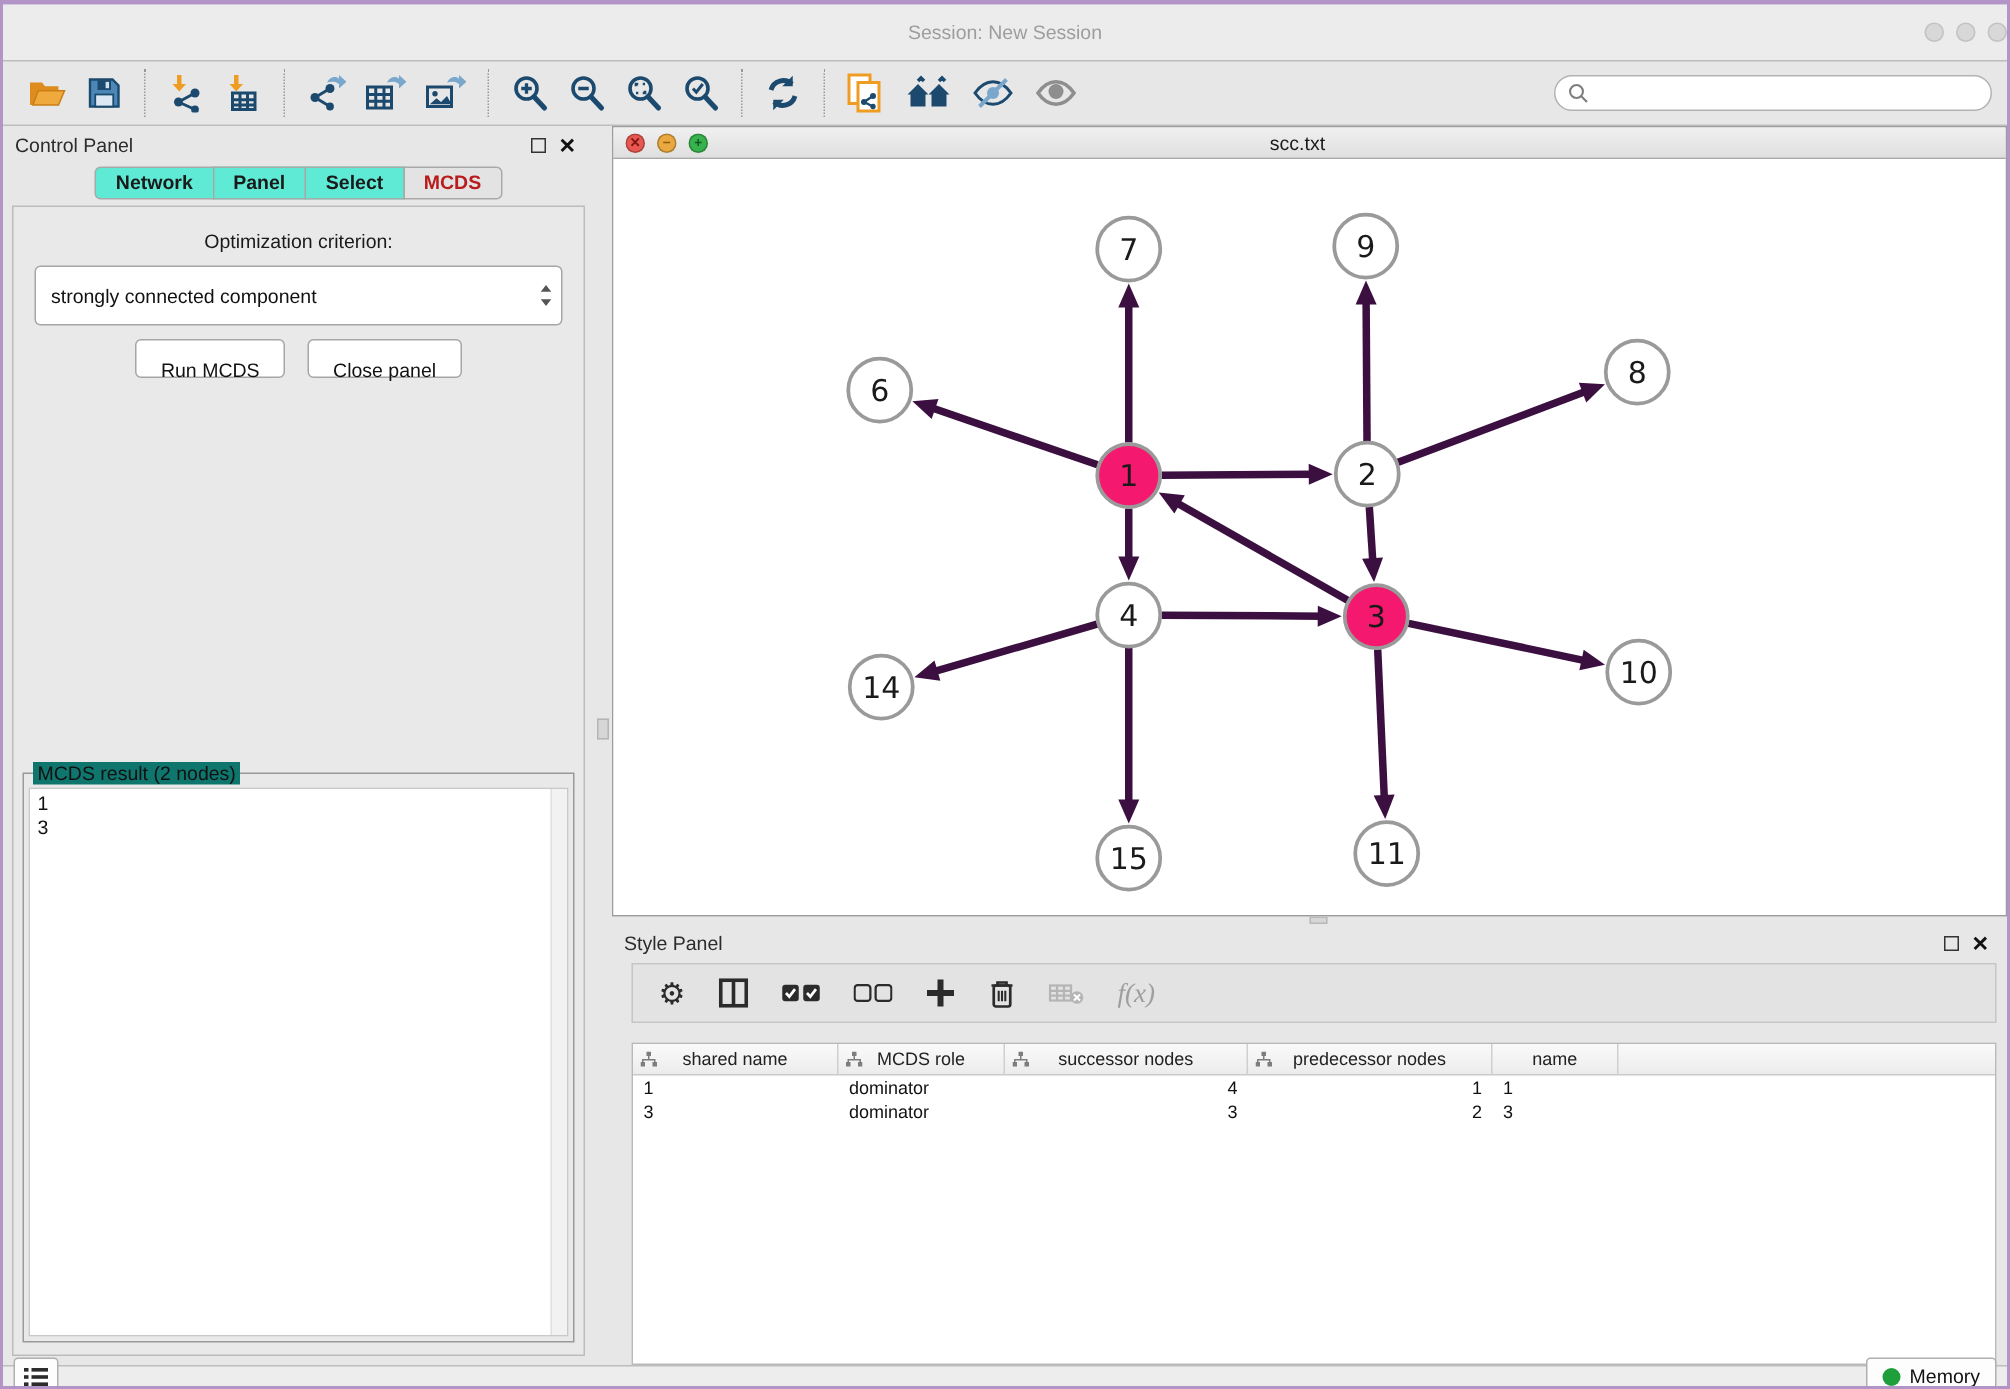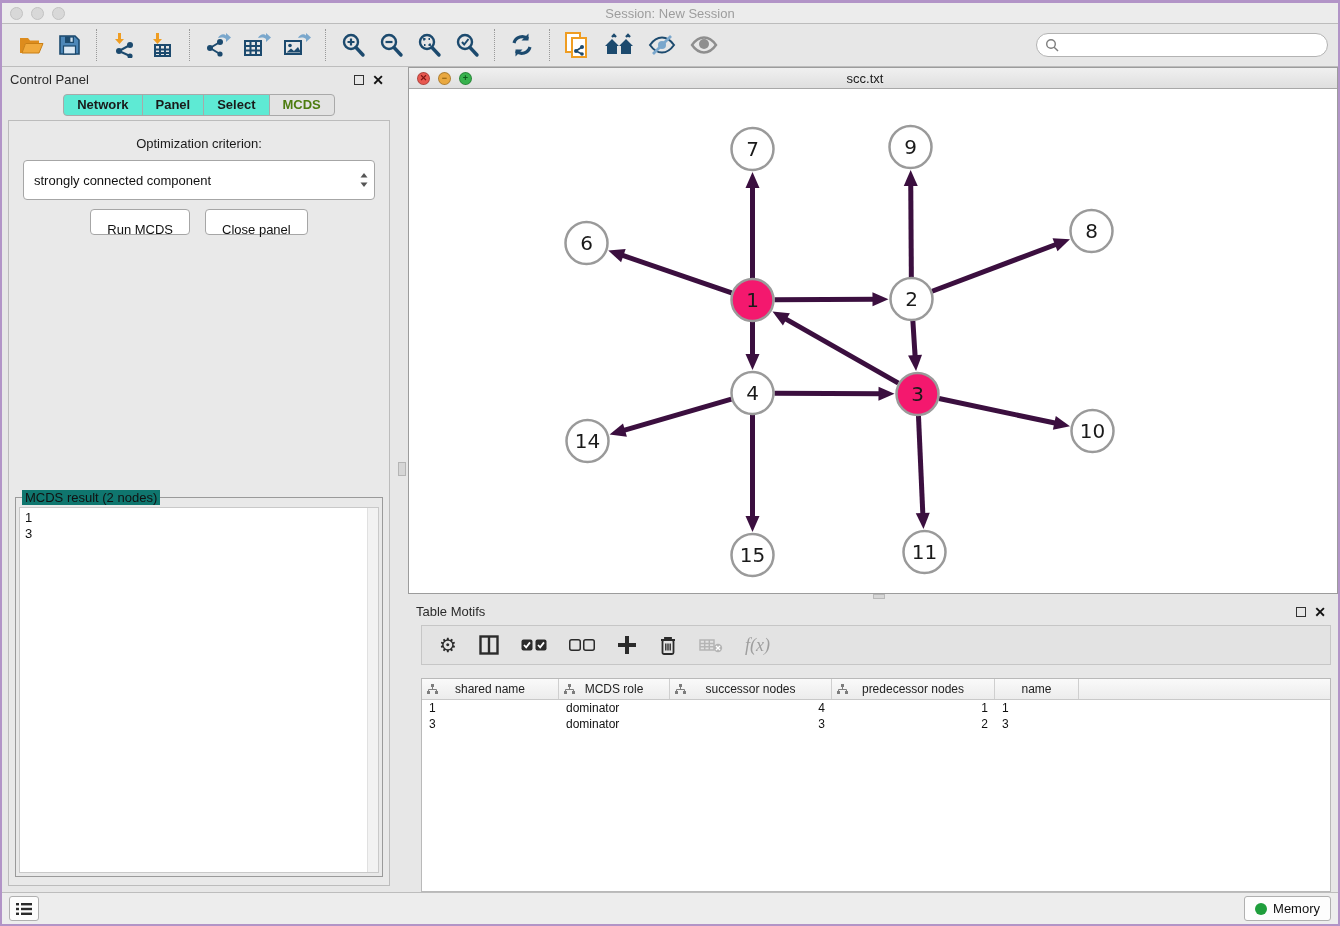--- a/index.html
+++ b/index.html
@@ -1,21 +1,21 @@
 <!DOCTYPE html>
 <html><head>
 <meta charset="utf-8">
 <style>
   * { margin:0; padding:0; box-sizing:border-box; }
   html,body { width:1340px; height:926px; font-family:"Liberation Sans",sans-serif; }
   .frame { position:relative; width:1340px; height:926px; background:#b294c7; }
   .app { position:absolute; top:3px; left:2px; right:2px; bottom:2px; background:#e7e7e7; display:flex; flex-direction:column; overflow:hidden; }
 
   
-  .titlebar { height:21px; background:#ececec; border-bottom:1px solid #bcbcbc; position:relative; display:flex; align-items:center; }
+  .titlebar { height:38px; background:#ececec; border-bottom:1px solid #bcbcbc; position:relative; display:flex; align-items:center;justify-content:flex-end; }
   .traffic { display:flex; gap:8px; margin-left:8px; }
   .tl { width:13px; height:13px; border-radius:50%; background:#d8d8d8; border:1px solid #c2c2c2; display:flex; align-items:center; justify-content:center; font-size:9px; line-height:1; }
   .win-title { position:absolute; left:0; right:0; text-align:center; color:#9d9d9d; font-size:13px; }
 
   
   .toolbar { height:43px; background:#e7e7e7; border-bottom:1px solid #bdbdbd; display:flex; align-items:center; padding:0 10px; }
   .tbtn { background:none; border:none; padding:2px 6px; display:flex; align-items:center; cursor:pointer; }
   .tsep { width:1px; height:32px; border-left:1px dotted #999; margin:0 8px; }
   .searchbox { margin-left:auto; width:292px; height:24px; background:#fff; border:1px solid #b3b3b3; border-radius:12px; display:flex; align-items:center; padding:0 8px; }
   .searchbox input { border:none; outline:none; flex:1; font-size:13px; margin-left:5px; background:transparent; }
@@ -29,21 +29,21 @@
   .panel-head .ptitle { font-size:13px; color:#2b2b2b; }
   .panel-head .spacer { flex:1; }
   .wbtn { background:none; border:none; padding:0 4px; cursor:pointer; font-size:13px; color:#111; display:flex; align-items:center; }
   .float-sq { width:10px; height:10px; border:1.5px solid #333; display:inline-block; }
   .close-x { font-weight:bold; font-size:14px; color:#111; }
 
   .seg-tabs { display:flex; justify-content:center; margin:2px 0 0 0; }
   .seg-tab { font-size:13px; font-weight:bold; color:#1a1a1a; background:#5eead4; border:1px solid #a9a9a9; padding:2px 13px 3px; margin-left:-1px; cursor:pointer; }
   .seg-tab:first-child { border-top-left-radius:4px; border-bottom-left-radius:4px; margin-left:0; }
   .seg-tab:last-child { border-top-right-radius:4px; border-bottom-right-radius:4px; }
-  .seg-tab.active { background:#e3e3e3; color:#4d7c0f; }
+  .seg-tab.active { background:#e3e3e3; color:#b91c1c; }
 
   .cpanel-body { flex:1; margin:4px 6px 6px 6px; background:#e9e9e9; border:1px solid #bcbcbc; display:flex; flex-direction:column; min-height:0; }
   .opt-label { text-align:center; font-size:13px; color:#1a1a1a; margin-top:15px; }
   .dropdown { margin:9px 14px 0 14px; height:40px; background:#fff; border:1px solid #a6a6a6; border-radius:4px; display:flex; align-items:center; padding:0 4px 0 10px; cursor:pointer; }
   .dropdown .dval { flex:1; font-size:13px; color:#111; }
   .btnrow { display:flex; justify-content:center; gap:15px; margin-top:9px; }
   .pbtn { height:23px; background:#fff; border:1px solid #a6a6a6; border-radius:4px; font-size:13px; color:#111; padding:12px 16px; cursor:pointer; font-family:"Liberation Sans",sans-serif; }
   .cpanel-fill { flex:1; }
 
   .groupbox { position:relative; margin:0 6px 8px 6px; border:1px solid #9a9a9a; height:380px; padding:9px 3px 3px 3px; }
@@ -88,21 +88,21 @@
   .td { font-size:12px; color:#111; padding:0 7px; flex:none; overflow:hidden; white-space:nowrap; }
   .td.right { text-align:right; }
 
   .bottom-tabs { height:33px; display:flex; justify-content:center; align-items:center; }
   .btab { font-size:13px; font-weight:bold; color:#1a1a1a; background:#fff; border:1px solid #b0b0b0; padding:3px 15px 4px; margin-left:-1px; cursor:pointer; }
   .btab:first-child { border-top-left-radius:5px; border-bottom-left-radius:5px; margin-left:0; }
   .btab:last-child { border-top-right-radius:5px; border-bottom-right-radius:5px; }
   .btab.active { background:#dcdcdc; color:#bdbdbd; }
 
   
-  .statusbar { height:32px; border-top:1px solid #bdbdbd; background:#ededed; display:flex; align-items:center; padding:0 7px; }
+  .statusbar { height:14px; border-top:1px solid #bdbdbd; background:#ededed; display:flex; align-items:center; padding:0 7px; }
   .sbtn { background:#fdfdfd; border:1px solid #b0b0b0; border-radius:3px; height:25px; display:flex; align-items:center; justify-content:center; cursor:pointer; }
   .list-btn { width:30px; }
   .mem-btn { margin-left:auto; padding:0 10px; gap:6px; font-size:13px; color:#111; font-family:"Liberation Sans",sans-serif; }
   .mem-dot { width:12px; height:12px; border-radius:50%; display:inline-block; }
 </style>
 </head>
 <body>
 
 <div class="frame">
 <div class="app">
@@ -371,21 +371,21 @@
               </svg>
         </div>
       </div>
 
       <div class="hsplit">
             <div class="handle"></div>
           </div>
 
       <div class="tpanel">
         <div class="panel-head">
-          <span class="ptitle">Table Motifs</span>
+          <span class="ptitle">Style Panel</span>
           <span class="spacer"></span>
           <button class="wbtn">
                 <span class="float-sq"></span>
               </button>
           <button class="wbtn">
                 <span class="close-x">✕</span>
               </button>
         </div>
         <div class="ttoolbar">
           <button class="ttbtn">

